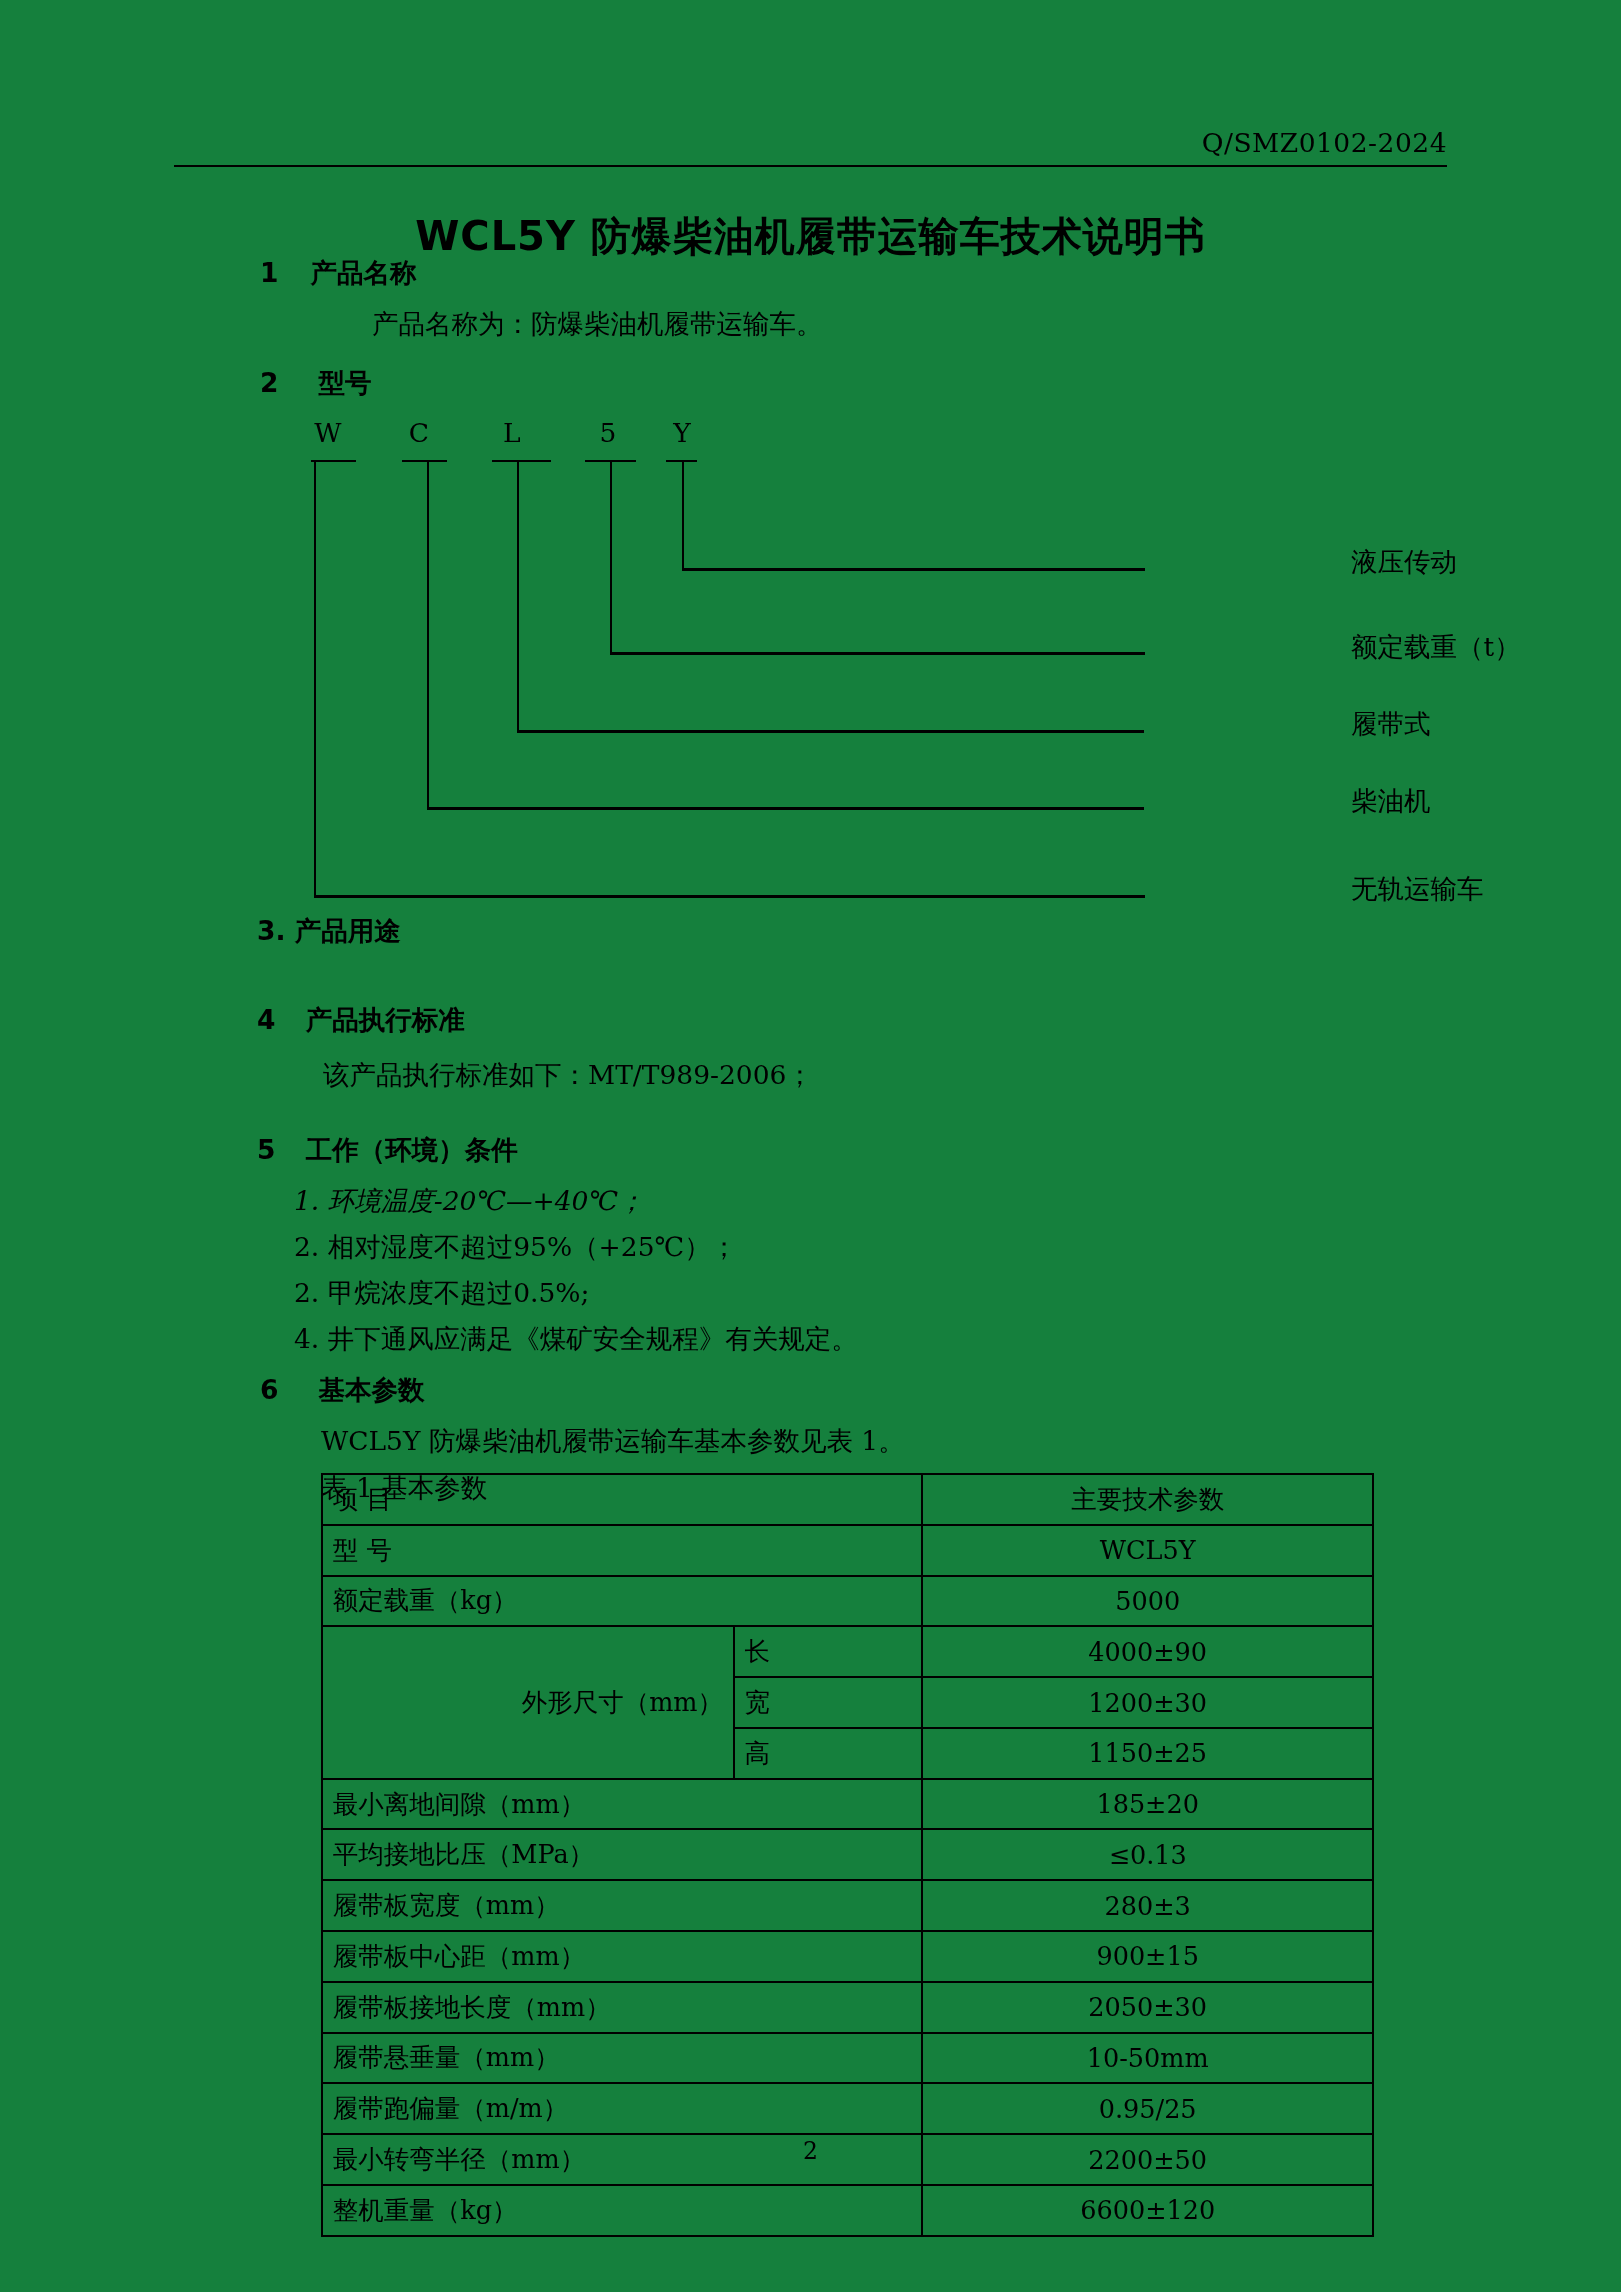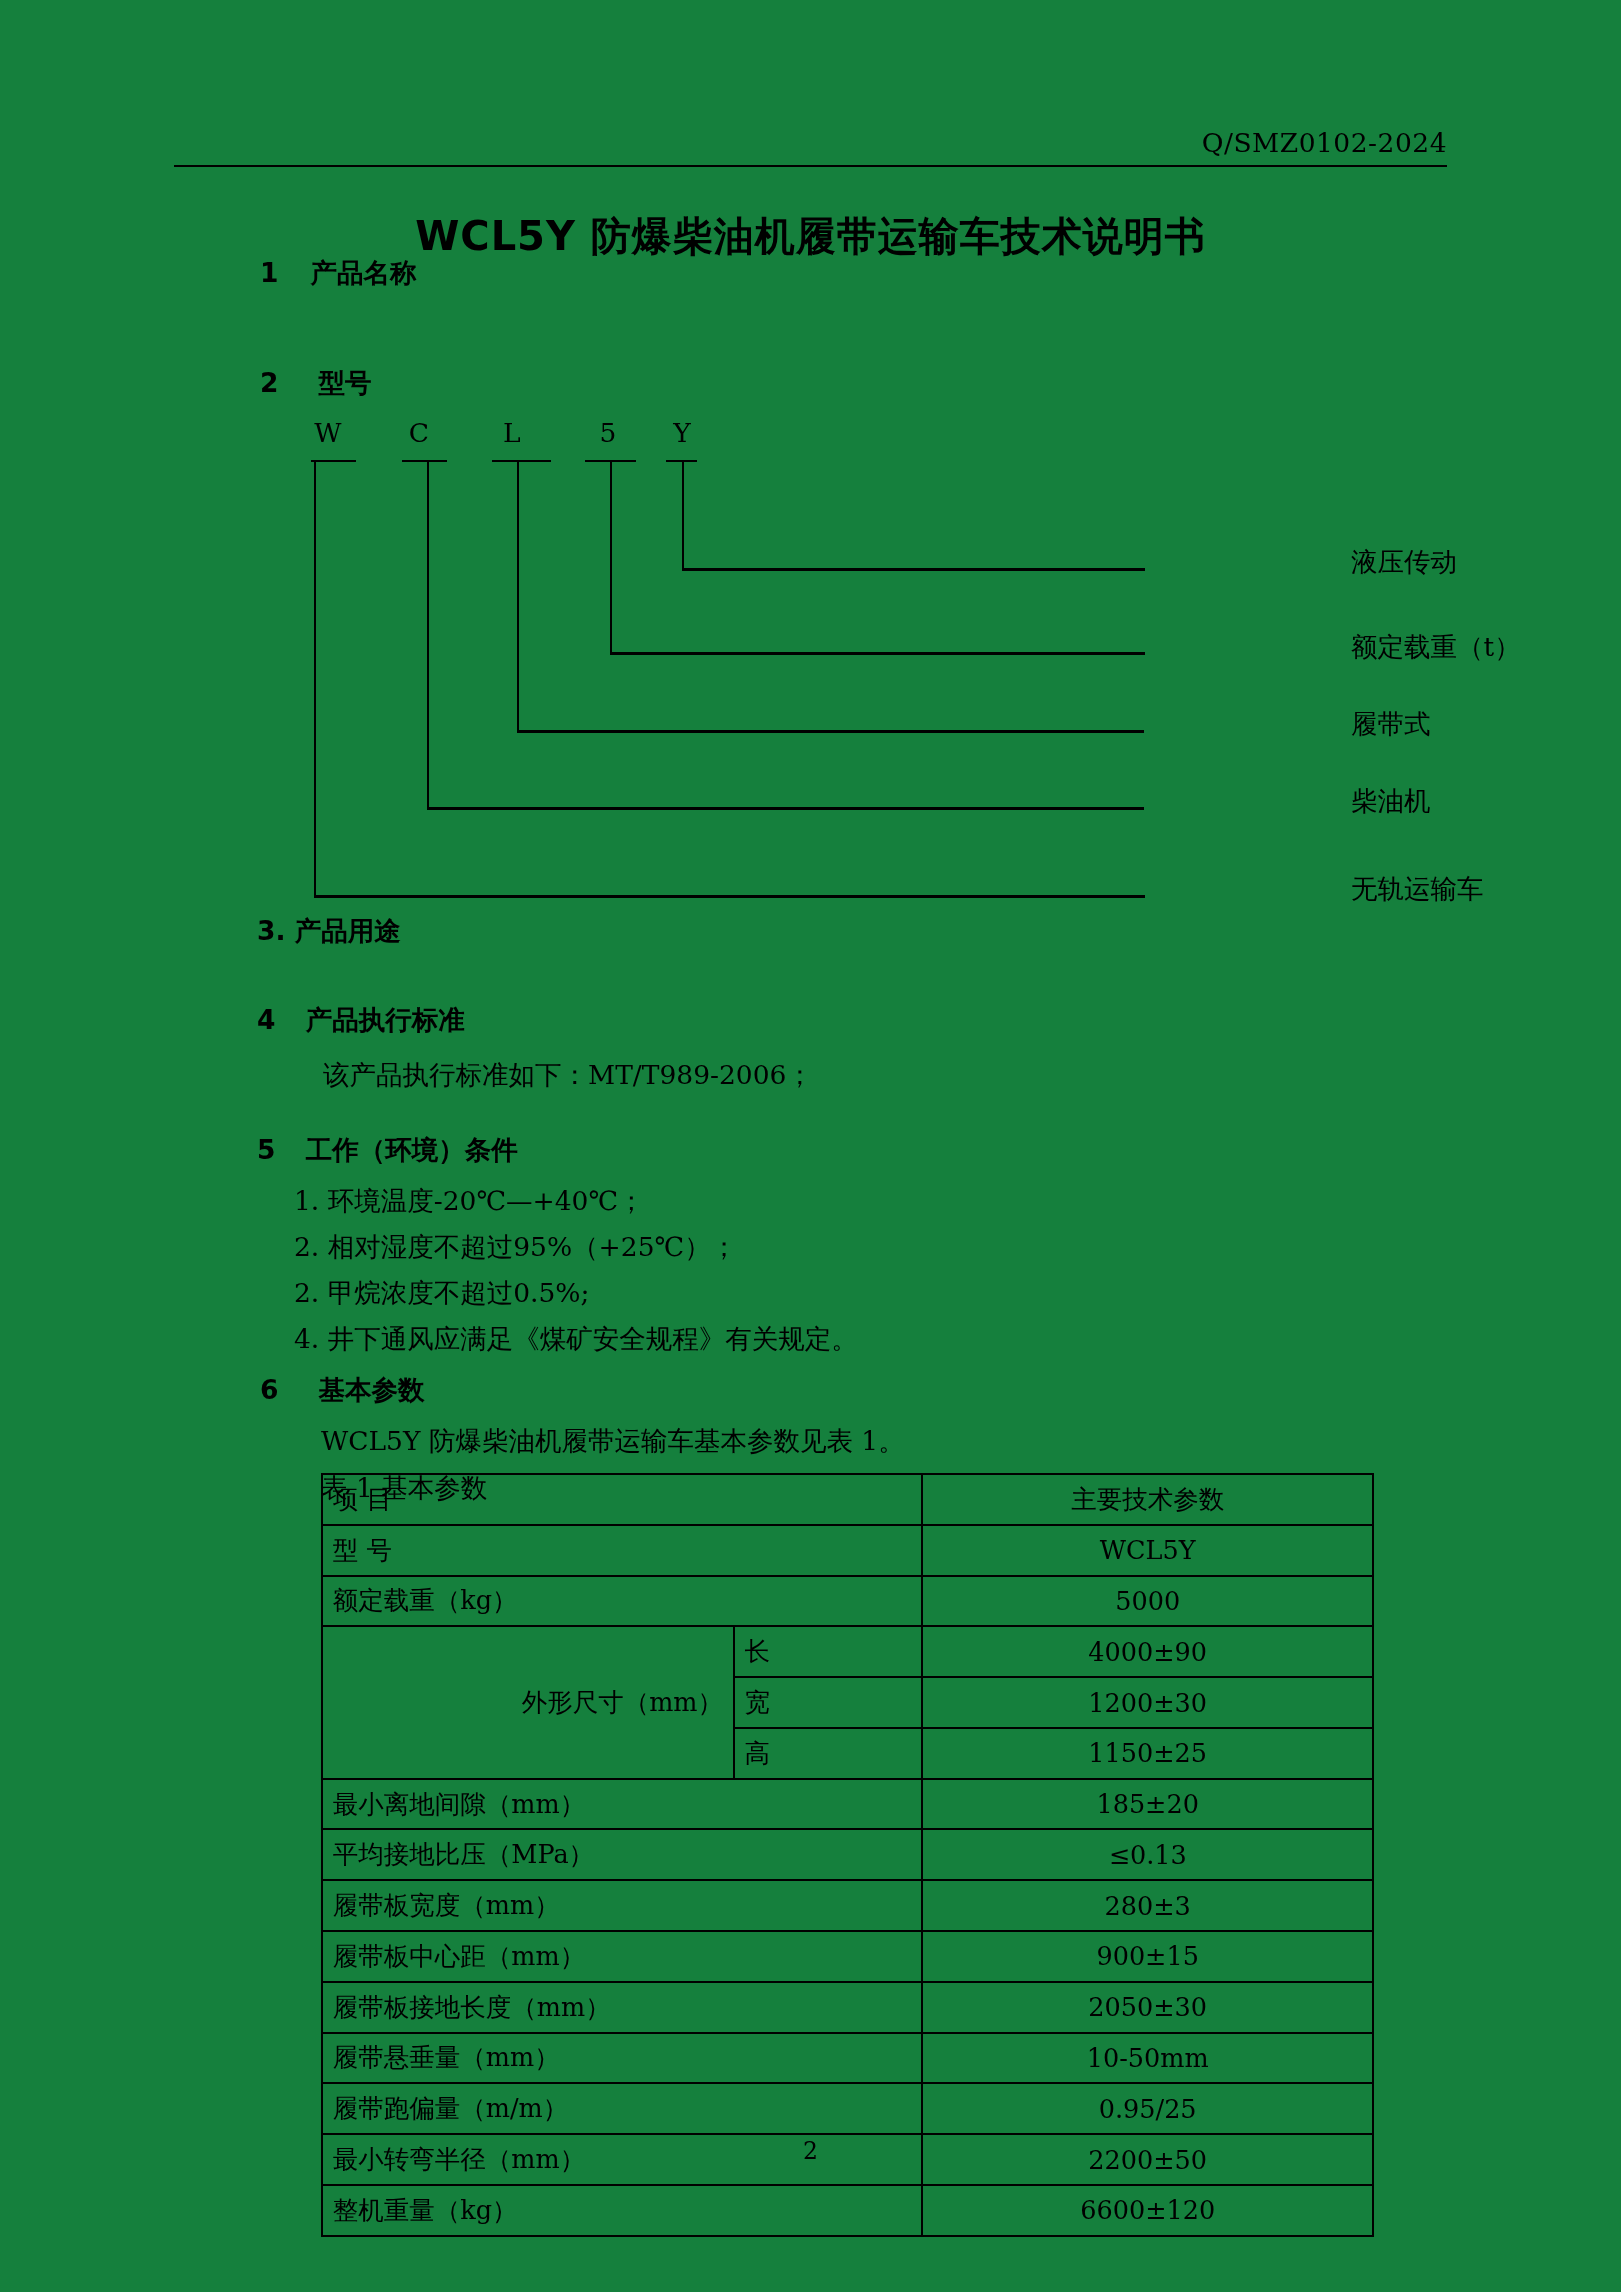--- a/index.html
+++ b/index.html
@@ -151,20 +151,21 @@
   <div class="header-code">Q/SMZ0102-2024</div>
   <div class="header-rule"></div>
 
   <div class="doc-title">WCL5Y 防爆柴油机履带运输车技术说明书</div>
 
   <div class="sec-head" style="left:260px; top:255px;">
     <span>1</span>
     <span style="display:inline-block;width:13.7px"></span>
     <span>产品名称</span>
   </div>
+  <div class="body-line" style="left:372px; top:306px;">产品名称为：防爆柴油机履带运输车。</div>
 
   <div class="sec-head" style="left:260px; top:365px;">
     <span>2</span>
     <span style="display:inline-block;width:21.6px"></span>
     <span>型号</span>
   </div>
 
   <div class="diagram">
 
     <div class="code-letter" style="left:34px;">W</div>
@@ -210,21 +211,21 @@
     <span style="display:inline-block;width:11.8px"></span>
     <span>产品执行标准</span>
   </div>
   <div class="body-line" style="left:323px; top:1057px;">该产品执行标准如下：MT/T989-2006；</div>
 
   <div class="sec-head" style="left:257px; top:1132px;">
     <span>5</span>
     <span style="display:inline-block;width:11.8px"></span>
     <span>工作（环境）条件</span>
   </div>
-  <div class="body-line" style="left:294px; top:1183px;">1. 环境温度-20℃—+40℃；</div>
+  <div class="body-line" style="left:294px; top:1183px;font-style:italic;">1. 环境温度-20℃—+40℃；</div>
   <div class="body-line" style="left:294px; top:1229px;">2. 相对湿度不超过95%（+25℃）；</div>
   <div class="body-line" style="left:294px; top:1275px;">2. 甲烷浓度不超过0.5%;</div>
   <div class="body-line" style="left:294px; top:1321px;">4. 井下通风应满足《煤矿安全规程》有关规定。</div>
 
   <div class="sec-head" style="left:260px; top:1372px;">
     <span>6</span>
     <span style="display:inline-block;width:21.6px"></span>
     <span>基本参数</span>
   </div>
   <div class="body-line" style="left:321px; top:1423px;">WCL5Y 防爆柴油机履带运输车基本参数见表 1。</div>

